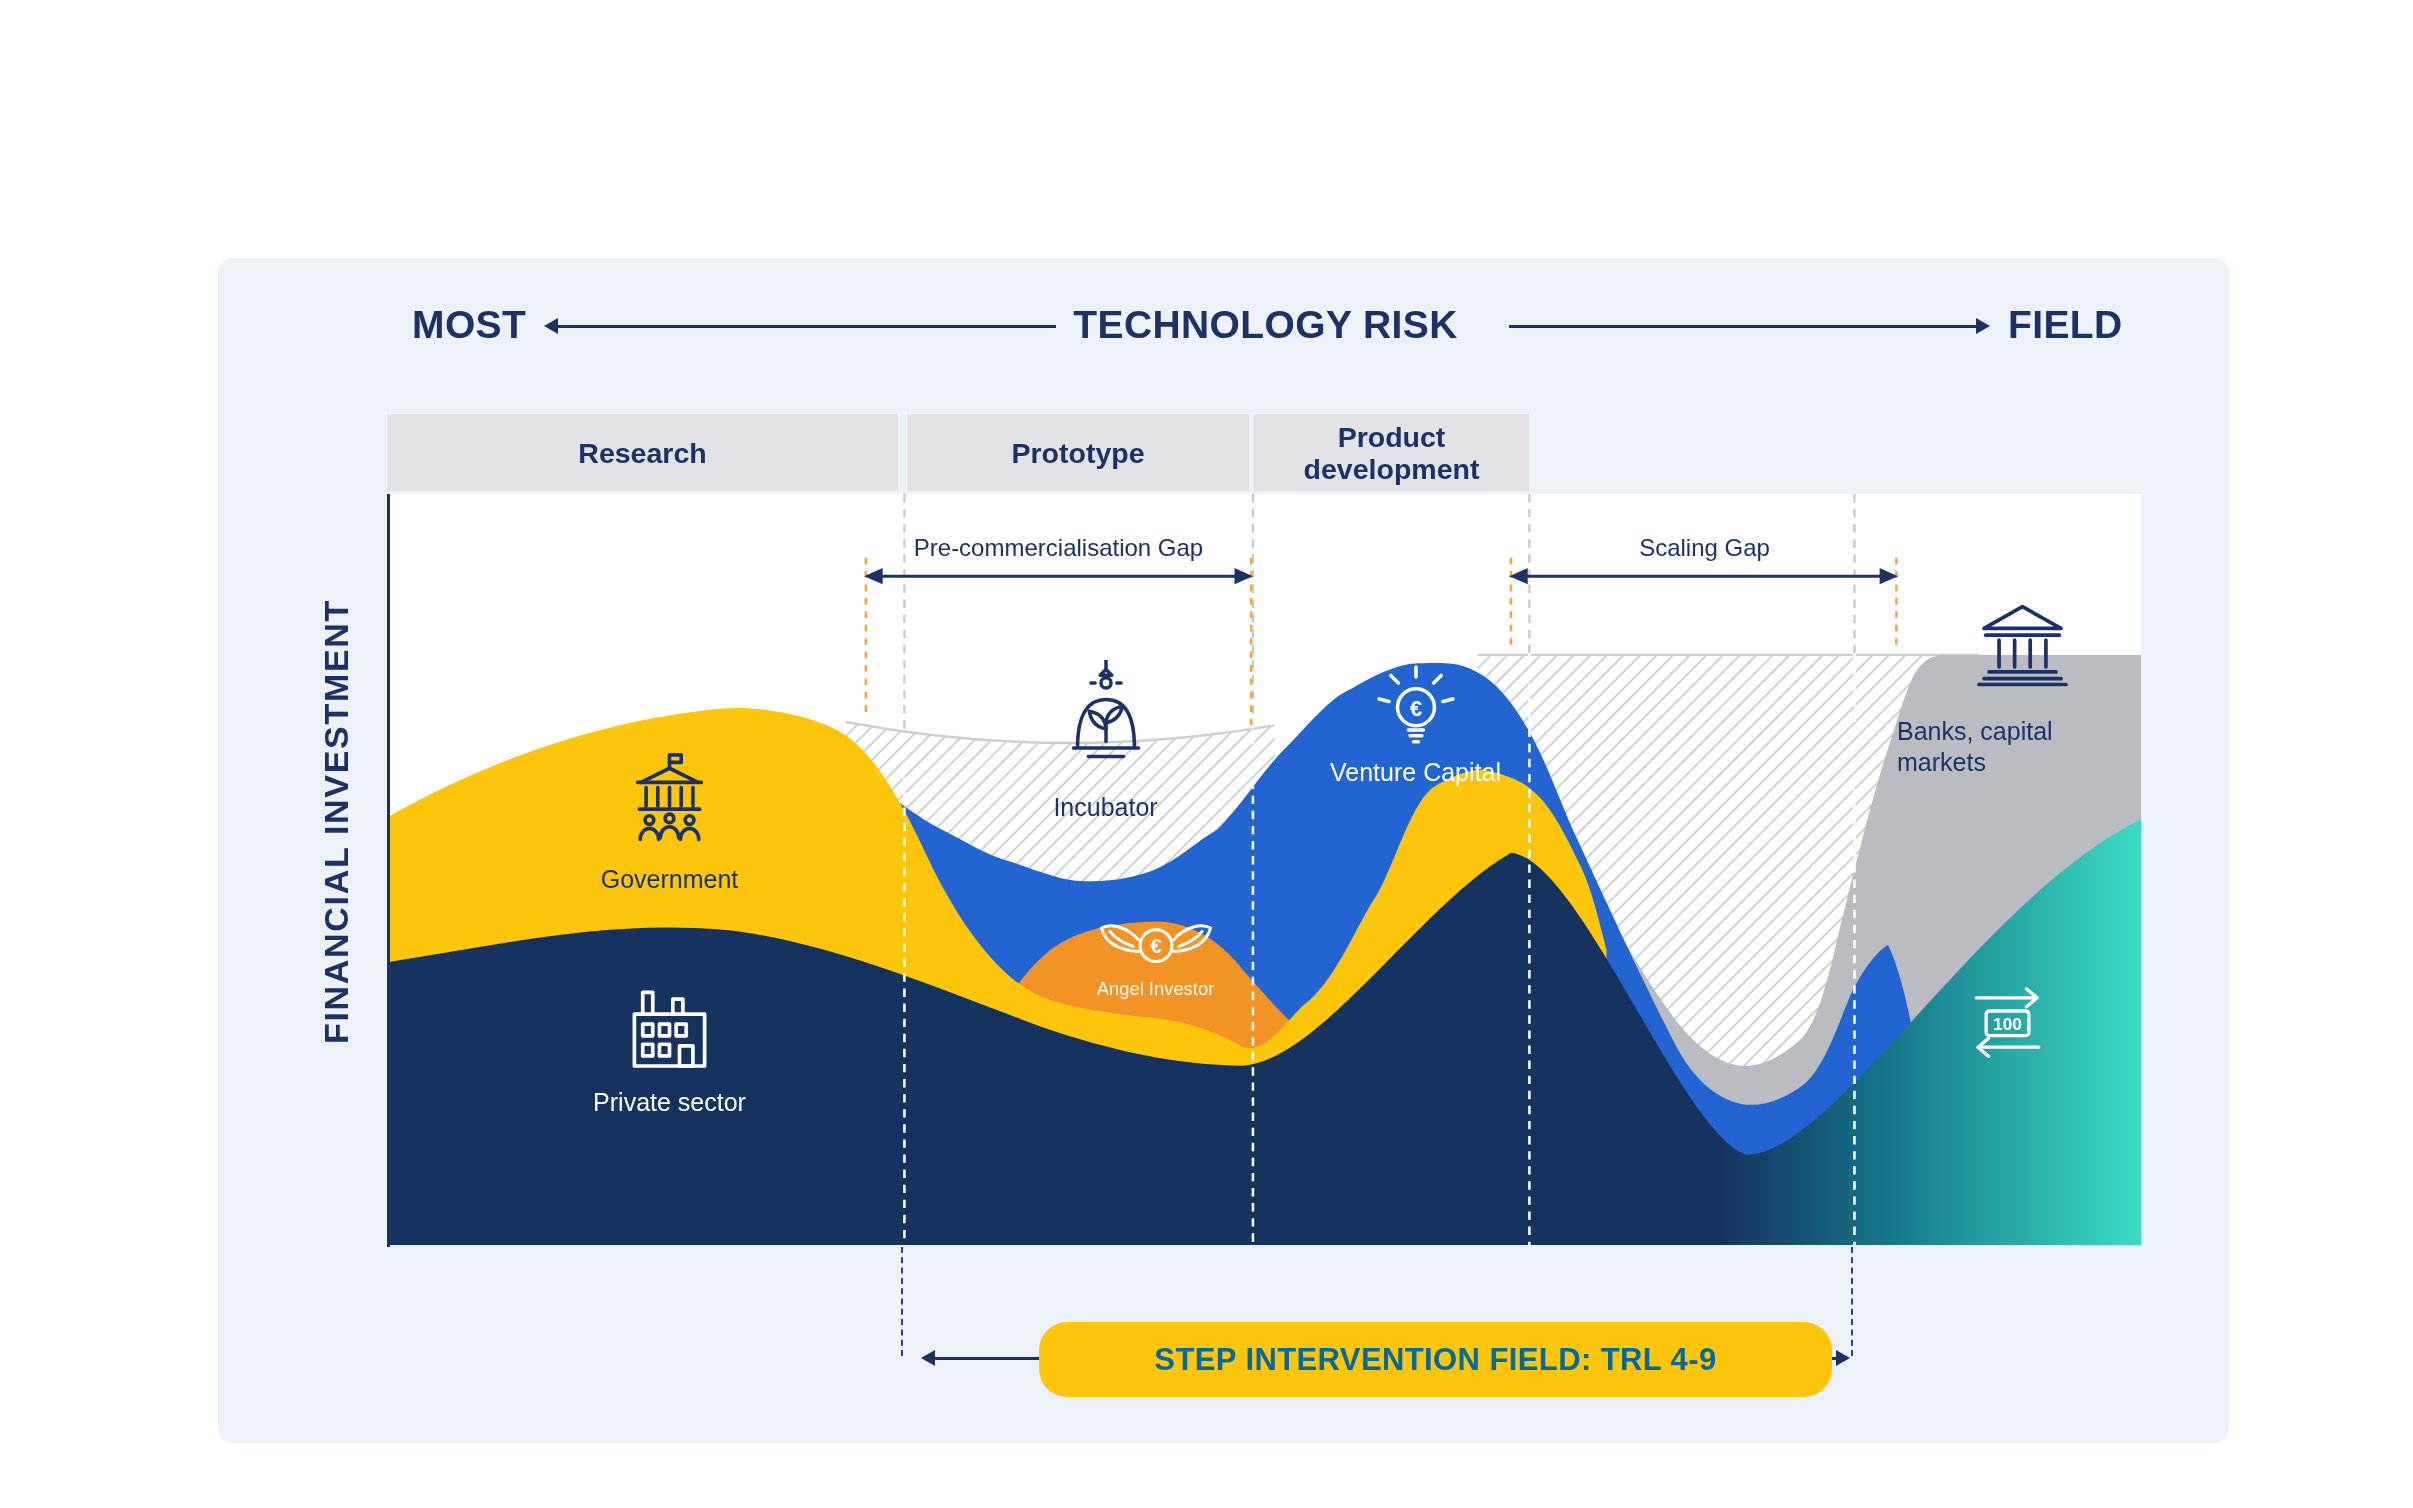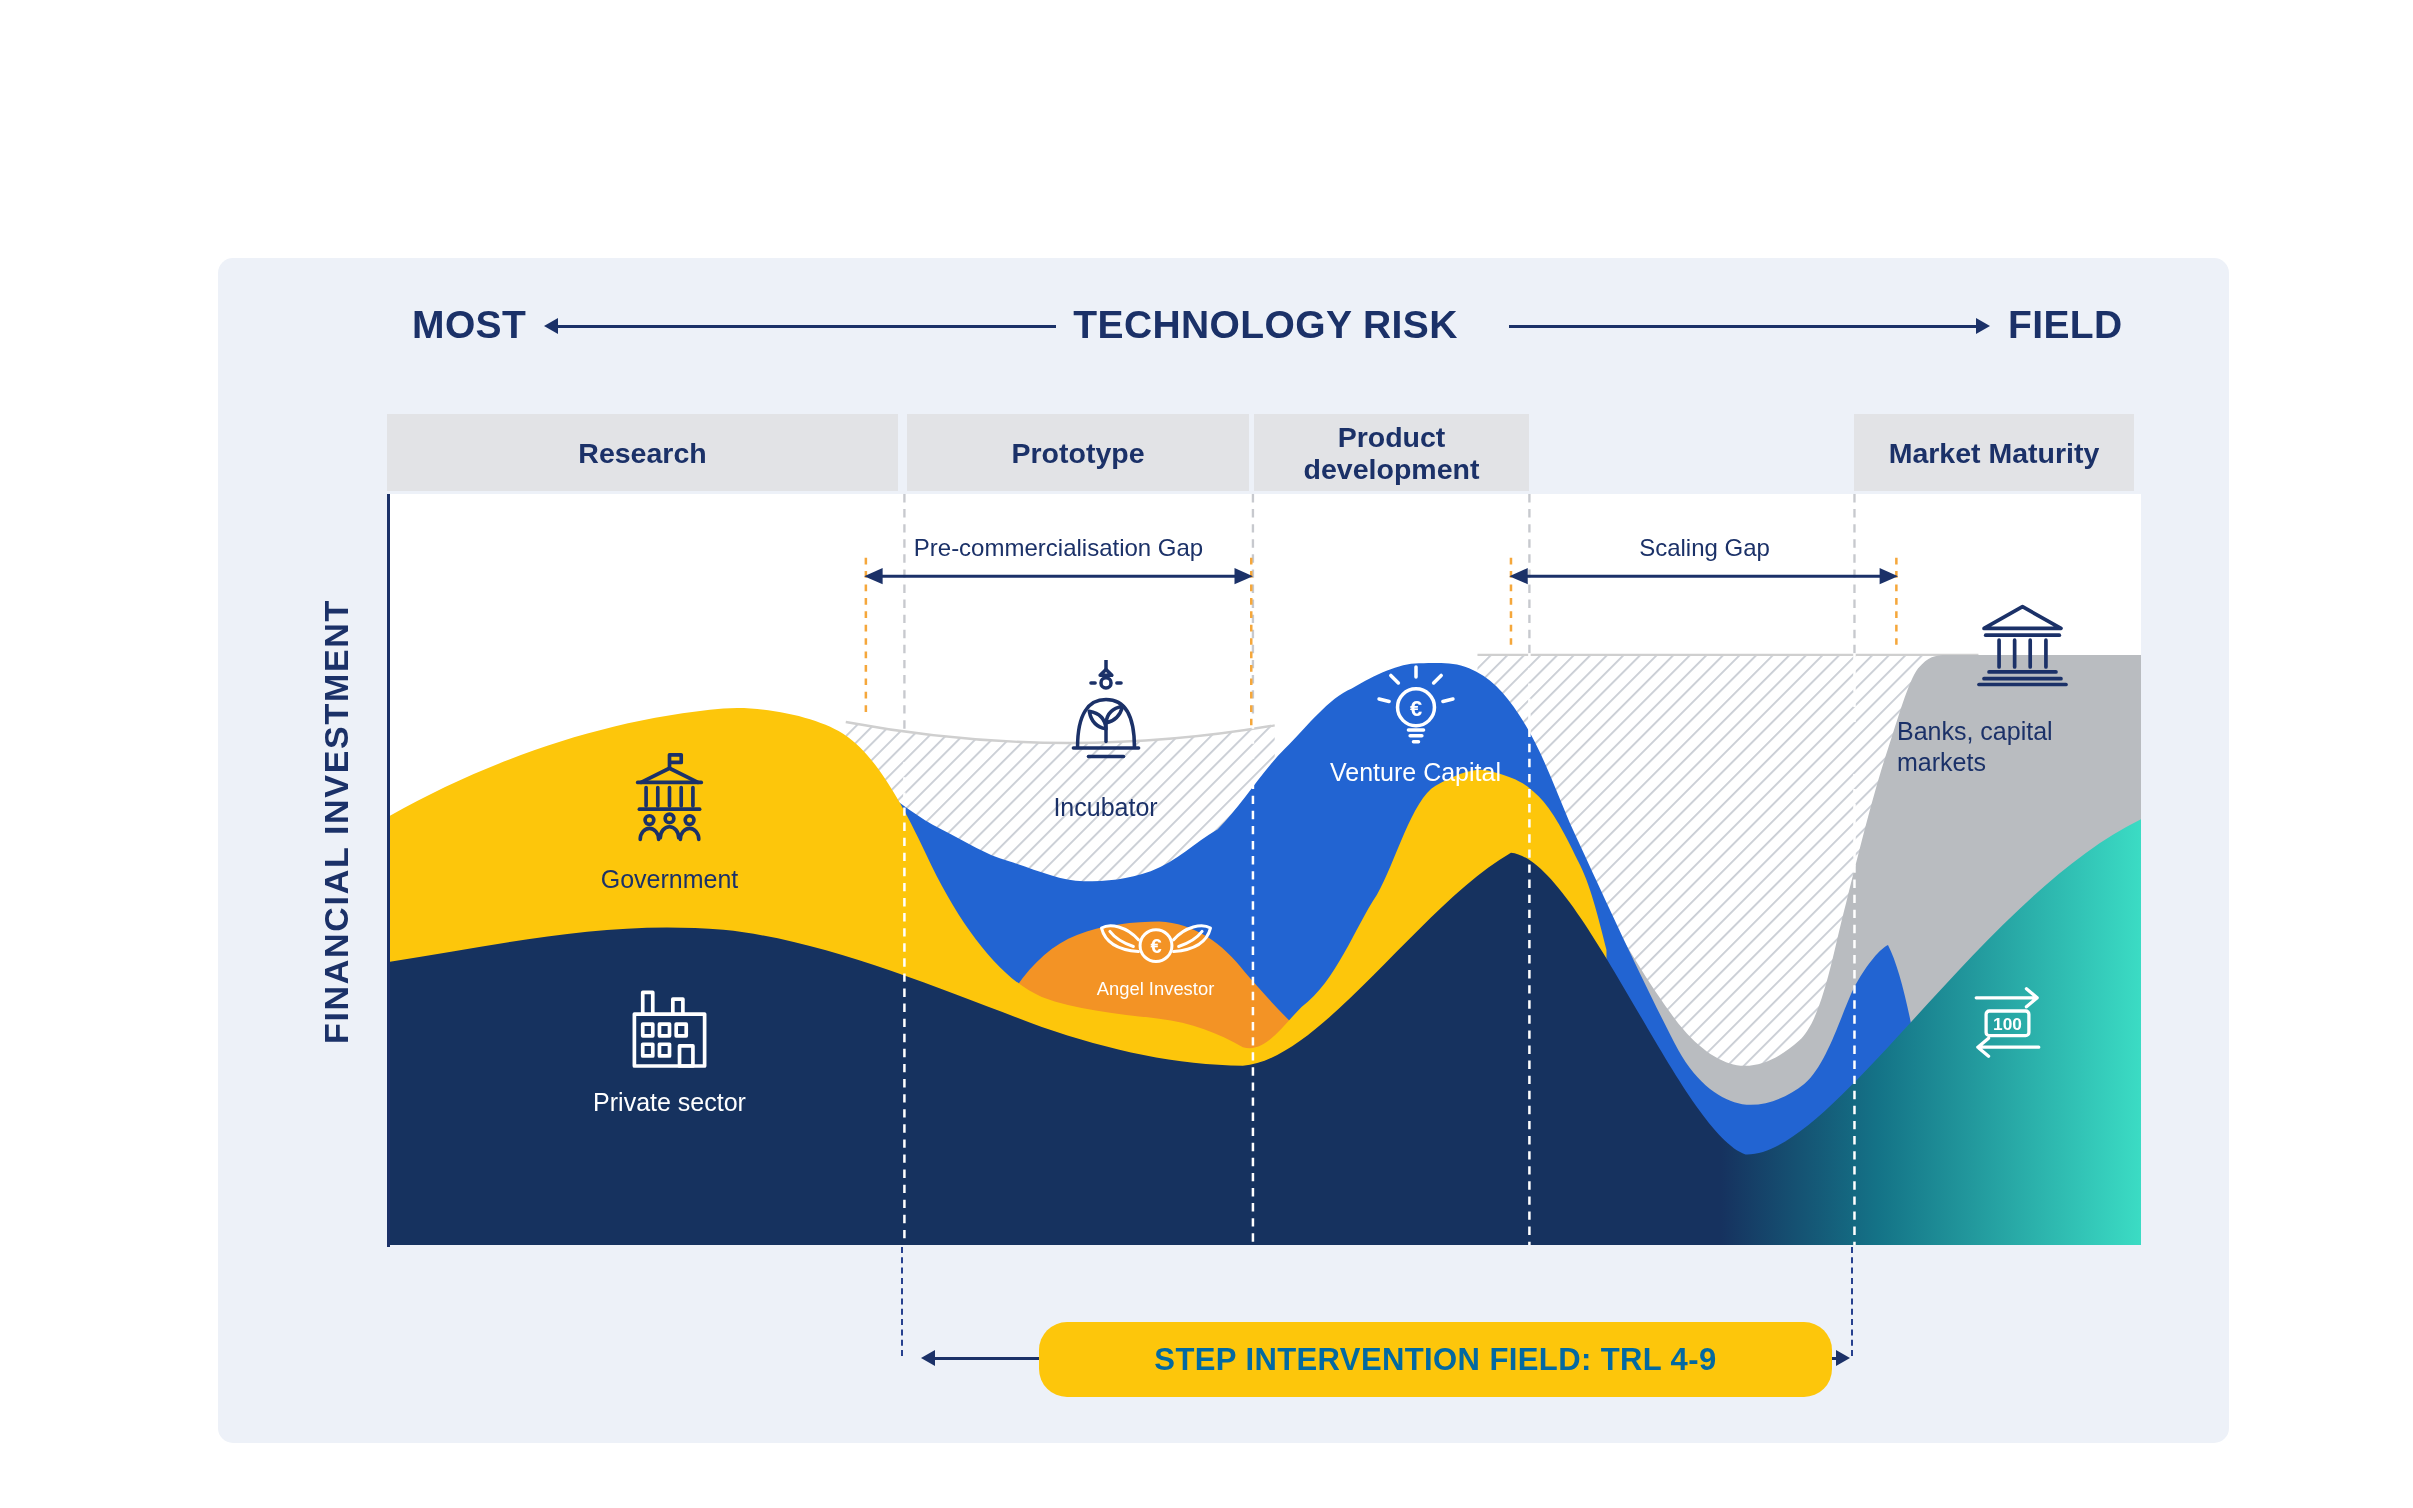--- a/index.html
+++ b/index.html
@@ -59,21 +59,20 @@
   </div>
   <div class="abs title-text" style="left:855px;top:45px;width:385px;text-align:center;">TECHNOLOGY RISK</div>
   <div class="hline" style="left:1291px;top:67px;width:468px;">
     <span class="ah-r"></span>
   </div>
   <div class="abs title-text" style="left:1790px;top:45px;">FIELD</div>
 
   <div class="stage-box" style="left:689px;width:342px;">Prototype</div>
   <div class="stage-box" style="left:169px;width:511px;">Research</div>
   <div class="stage-box" style="left:1036px;width:275px;padding:0 25px;box-sizing:border-box;">Product development</div>
-  <div class="stage-box" style="left:1636px;width:280px;">Market Maturity</div>
 
   <div class="yaxis-label">FINANCIAL INVESTMENT</div>
   <div class="axis-line"></div>
 
   <div class="chart">
     <svg class="chart-svg" viewBox="0 0 1045 448" preserveAspectRatio="none">
       <defs>
         <pattern id="hatch" width="7" height="7" patternUnits="userSpaceOnUse" patternTransform="rotate(45)">
           <rect width="7" height="7" fill="#ffffff"></rect>
           <line x1="0" y1="0" x2="0" y2="7" stroke="#C9CDD4" stroke-width="2.2"></line>

